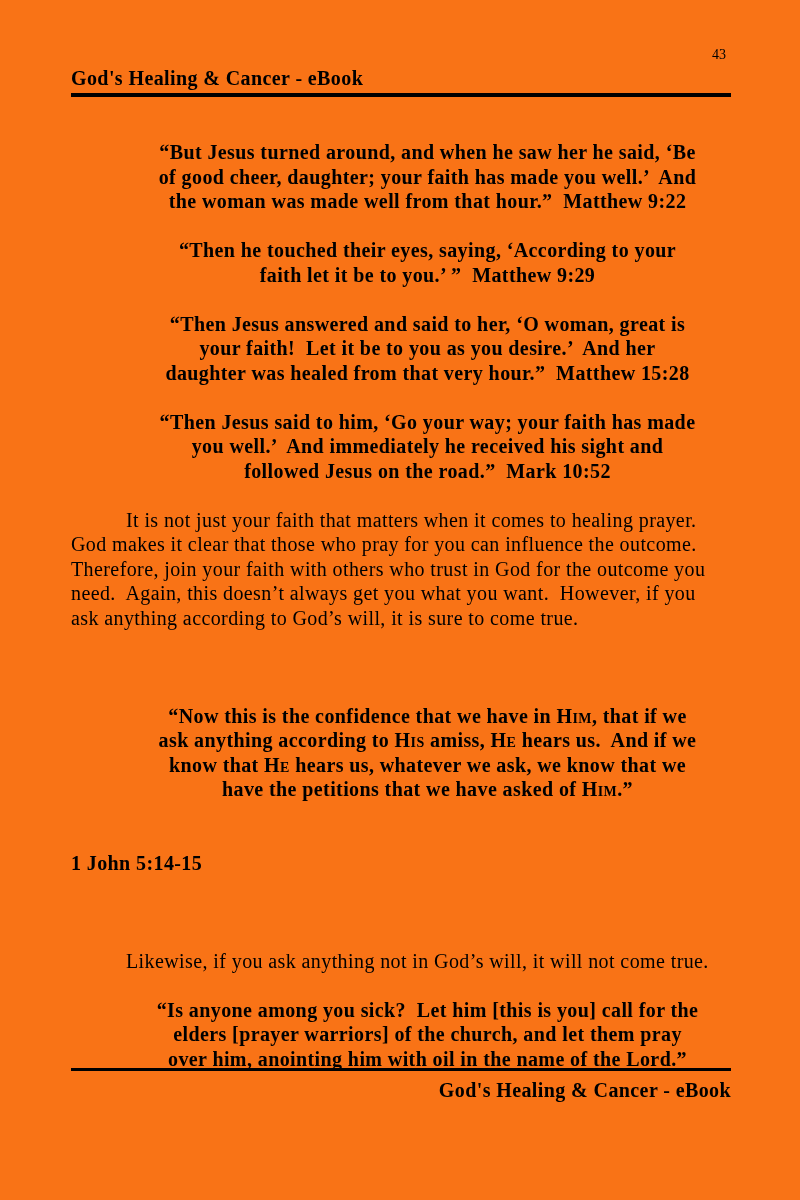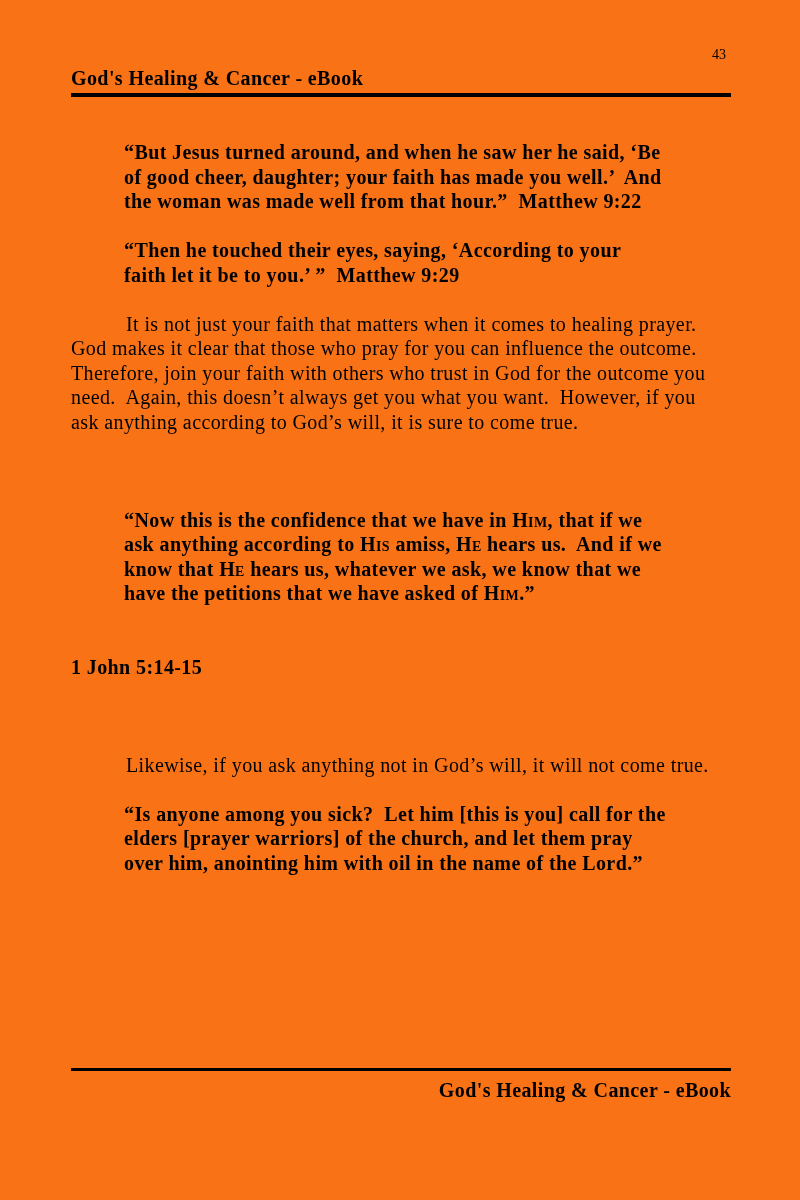--- a/index.html
+++ b/index.html
@@ -42,20 +42,21 @@
     left: 71px;
     width: 660px;
     font-size: 20px;
     line-height: 24.5px;
     letter-spacing: 0.02em;
   }
   .block { margin: 0 0 24.5px 0; white-space: pre; }
   .quote {
     font-weight: bold;
     padding-left: 53px;
+    text-align: center;
   }
   .para-indent { text-indent: 55px; }
   .verse-ref {
     font-weight: bold;
     padding-right: 78px;
     white-space: pre;
   }
   .sc { font-variant: small-caps; }
   .i { font-style: italic; }
   footer.page-footer {
@@ -93,21 +94,27 @@
 
   <main class="page-body">
 
     <div class="block quote">“But Jesus turned around, and when he saw her he said, ‘Be
 of good cheer, daughter; your faith has made you well.’  And
 the woman was made well from that hour.”  Matthew 9:22</div>
 
     <div class="block quote">“Then he touched their eyes, saying, ‘According to your
 faith let it be to you.’ ”  Matthew 9:29</div>
 
+    <div class="block quote">“Then Jesus answered and said to her, ‘O woman, great is
+your faith!  Let it be to you as you desire.’  And her
+daughter was healed from that very hour.”  Matthew 15:28</div>
 
+    <div class="block quote">“Then Jesus said to him, ‘Go your way; your faith has made
+you well.’  And immediately he received his sight and
+followed Jesus on the road.”  Mark 10:52</div>
 
     <div class="block para-indent">It is not just your faith that matters when it comes to healing prayer.
 God makes it clear that those who pray for you can influence the outcome.
 Therefore, join your faith with others who trust in God for the outcome you
 need.  Again, this doesn’t always get you what you want.  However, if you
 ask anything according to God’s will, it is sure to come true.</div>
 
     <div class="block">
       <div class="quote"><span>“Now this is the confidence that we have in </span><span class="sc">Him</span><span>, that if we
 ask anything according to </span><span class="sc">His</span><span> amiss, </span><span class="sc">He</span><span> hears us.  And if we

